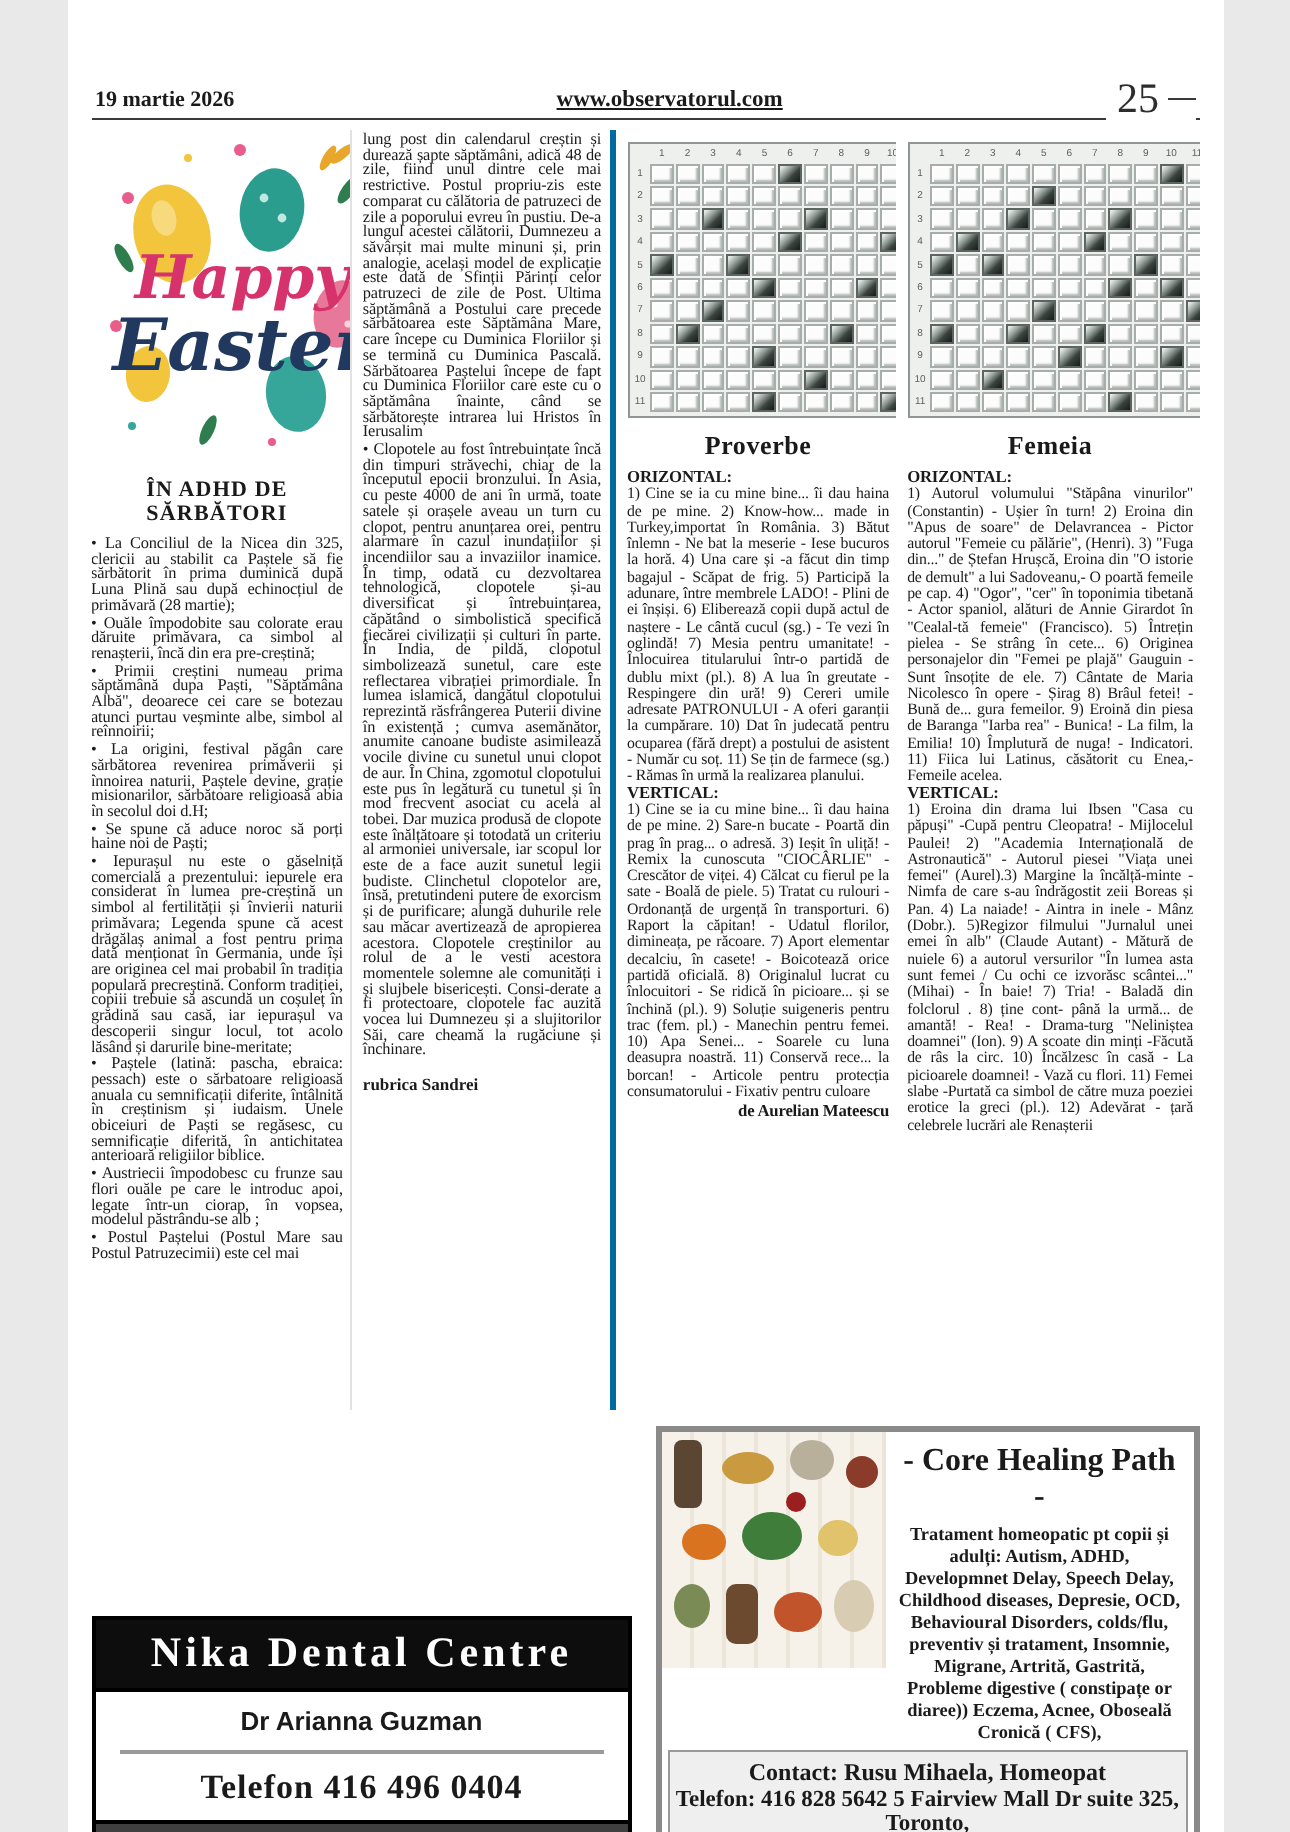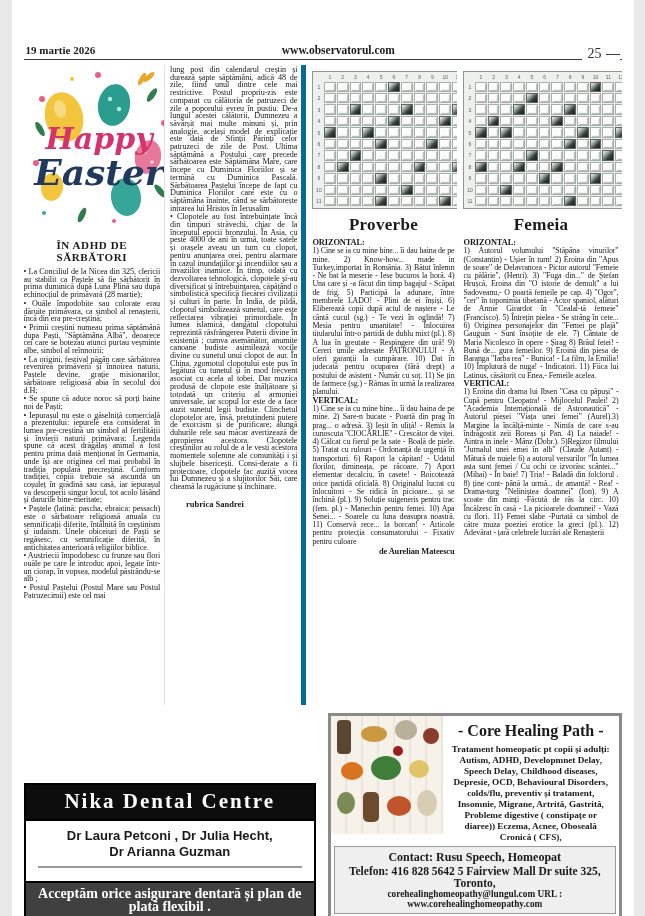--- a/index.html
+++ b/index.html
@@ -1,51 +1,51 @@
 <!DOCTYPE html>
 <html><head>
 <meta charset="utf-8">
 <style>
   html,body{margin:0;padding:0;background:#e9e9e9;}
-  .page{position:relative;width:622px;height:916px;margin:0 auto;background:#fff;
+  .page{position:relative;width:578px;height:916px;margin:0 auto;background:#fff;
         font-family:"Liberation Serif",serif;color:#1a1a1a;overflow:hidden;box-sizing:border-box;
         padding:34px 12px 0 12px;}
   
   .masthead{display:flex;align-items:flex-end;border-bottom:1.5px solid #3a3a3a;
             padding:0 2px 3px 2px;height:22px;position:relative;}
   .mh-date{font-size:11px;font-weight:bold;}
-  .mh-site{font-size:11.5px;font-weight:bold;flex:1;text-align:center;}
-  .mh-page{font-size:14px;color:#2d2d2d;display:flex;align-items:center;gap:4px;transform:translateY(6px);
+  .mh-site{font-size:11.5px;font-weight:bold;flex:1;text-align:center;text-decoration:underline;}
+  .mh-page{font-size:21px;color:#2d2d2d;display:flex;align-items:center;gap:4px;transform:translateY(6px);
            background:#fff;padding-left:6px;}
   .mh-page:after{content:"";display:inline-block;width:14px;border-top:1.5px solid #3a3a3a;}
   
   .content{display:flex;margin-top:5px;height:640px;overflow:hidden;}
   .col{box-sizing:border-box;overflow:hidden;}
   .col-left{width:153px;padding-right:4px;border-right:1px solid #e2e2e2;}
-  .col-mid{width:152px;padding:1px 4px 0 5px;border-right:5px solid #0369a1;}
+  .col-mid{width:152px;padding:1px 4px 0 5px;border-right:3px solid #0369a1;}
   .pz{padding:6px 3px 0 6px;}
   .pz-1{width:163px;}
   .pz-2{width:177px;}
   .body-text{font-size:8.2px;line-height:7.7px;text-align:justify;letter-spacing:-0.1px;}
   .body-text p{margin:0 0 1px 0;}
   .left-heading{font-size:11px;font-weight:bold;text-align:center;letter-spacing:.6px;margin:6px 0 5px 0;}
-  .byline{font-weight:bold;font-size:8.5px;margin-top:8px;margin-left:16px;}
+  .byline{font-weight:bold;font-size:8.5px;margin-top:8px;}
   
   .easter-art{width:150px;height:168px;margin:0 auto;}
   
   .xw-grid{display:grid;border:1px solid #8f9693;background:#eef0ee;padding:1px;height:134px;gap:0;}
   .pz-1 .xw-grid{width:150px;}
   .pz-2 .xw-grid{width:162px;}
   .xw-num{font-family:"Liberation Sans",sans-serif;font-size:5px;color:#5a5f5d;
           display:flex;align-items:center;justify-content:center;overflow:hidden;}
   .xw-cell{margin:0.5px;border:1px solid #a7adab;background:#fbfcfb;
            box-shadow:inset 1px 1px 0 rgba(255,255,255,.95), inset -1px -1px 1px rgba(120,130,128,.55);}
   .xw-cell.black{background:linear-gradient(135deg,#e3e7e5 8%,#96a09b 34%,#3a423e 62%,#161b19 100%);
                  border-color:#5d6562;box-shadow:none;}
-  .pz-title{font-size:17px;font-weight:bold;text-align:center;margin:6px 0 4px 0;letter-spacing:.3px;}
+  .pz-title{font-size:13px;font-weight:bold;text-align:center;margin:6px 0 4px 0;letter-spacing:.3px;}
   .clues{font-size:7.9px;line-height:8.3px;text-align:justify;letter-spacing:-0.1px;}
   .clue-label{font-weight:bold;font-size:8.4px;}
   .pz-author{font-weight:bold;font-size:8.4px;text-align:right;margin-top:2px;}
   
   .ads{display:flex;gap:12px;margin-top:8px;align-items:flex-end;}
   
   .ad-nika{width:309px;border:2px solid #000;box-sizing:border-box;}
   .nika-head{background:#0d0d0d;color:#fff;text-align:center;font-size:21px;font-weight:bold;
              letter-spacing:2px;padding:4px 0 5px 0;}
   .nika-body{padding:7px 10px 6px 10px;text-align:center;border:2px solid #000;border-left:none;border-right:none;}
@@ -464,24 +464,24 @@
     </section>
 
   </div>
 
   <div class="ads">
 
     <div class="ad-nika">
       <div class="nika-head">Nika Dental Centre</div>
       <div class="nika-body">
         <div class="nika-docs">
-          <div>Dr Laura Petconi , Dr Julia Hecht,</div>
           <div>Dr Arianna Guzman</div>
         </div>
         <hr class="nika-rule">
+        <div class="nika-phone">Telefon  416 496 0404</div>
       </div>
       <div class="nika-foot">
         <div>Acceptăm orice asigurare dentară și plan de plată flexibil .</div>
       </div>
     </div>
 
     <div class="ad-core">
       <div class="core-top">
         <div class="core-photo">
           <div class="blob" style="left:6px;top:4px;width:14px;height:34px;border-radius:4px;background:#5a4632;"></div>
@@ -496,20 +496,20 @@
           <div class="blob" style="left:56px;top:80px;width:24px;height:20px;background:#c2542c;"></div>
           <div class="blob" style="left:86px;top:74px;width:20px;height:26px;background:#d8cdb2;"></div>
           <div class="blob" style="left:62px;top:30px;width:10px;height:10px;background:#9c1f1f;"></div>
         </div>
         <div class="core-right">
           <div class="core-title">- Core Healing Path -</div>
           <div class="core-body">Tratament homeopatic pt copii și adulți: Autism, ADHD, Developmnet Delay, Speech Delay, Childhood diseases, Depresie, OCD, Behavioural Disorders, colds/flu,  preventiv și tratament, Insomnie, Migrane, Artrită, Gastrită, Probleme digestive  ( constipațe or diaree)) Eczema, Acnee, Oboseală Cronică ( CFS),</div>
         </div>
       </div>
       <div class="core-contact">
-        <div class="core-c1">Contact: Rusu Speech, Homeopat</div>
+        <div class="core-c1">Contact: Rusu Mihaela, Homeopat</div>
         <div class="core-c2">Telefon: 416 828 5642  5 Fairview Mall Dr suite 325, Toronto,</div>
         <div class="core-c3">corehealinghomeopathy@lungul.com  URL : www.corehealinghomeopathy.com</div>
       </div>
     </div>
 
   </div>
 </div>
 
 </body></html>

